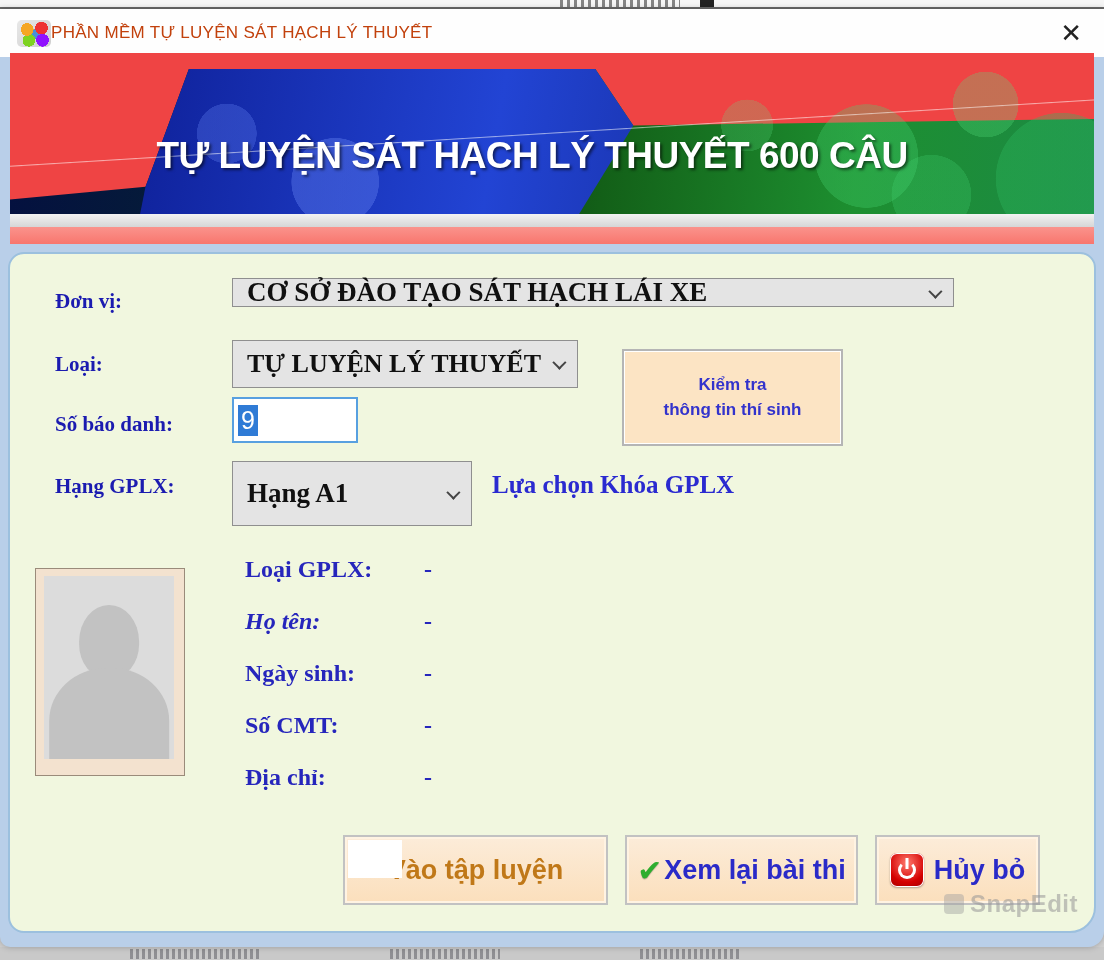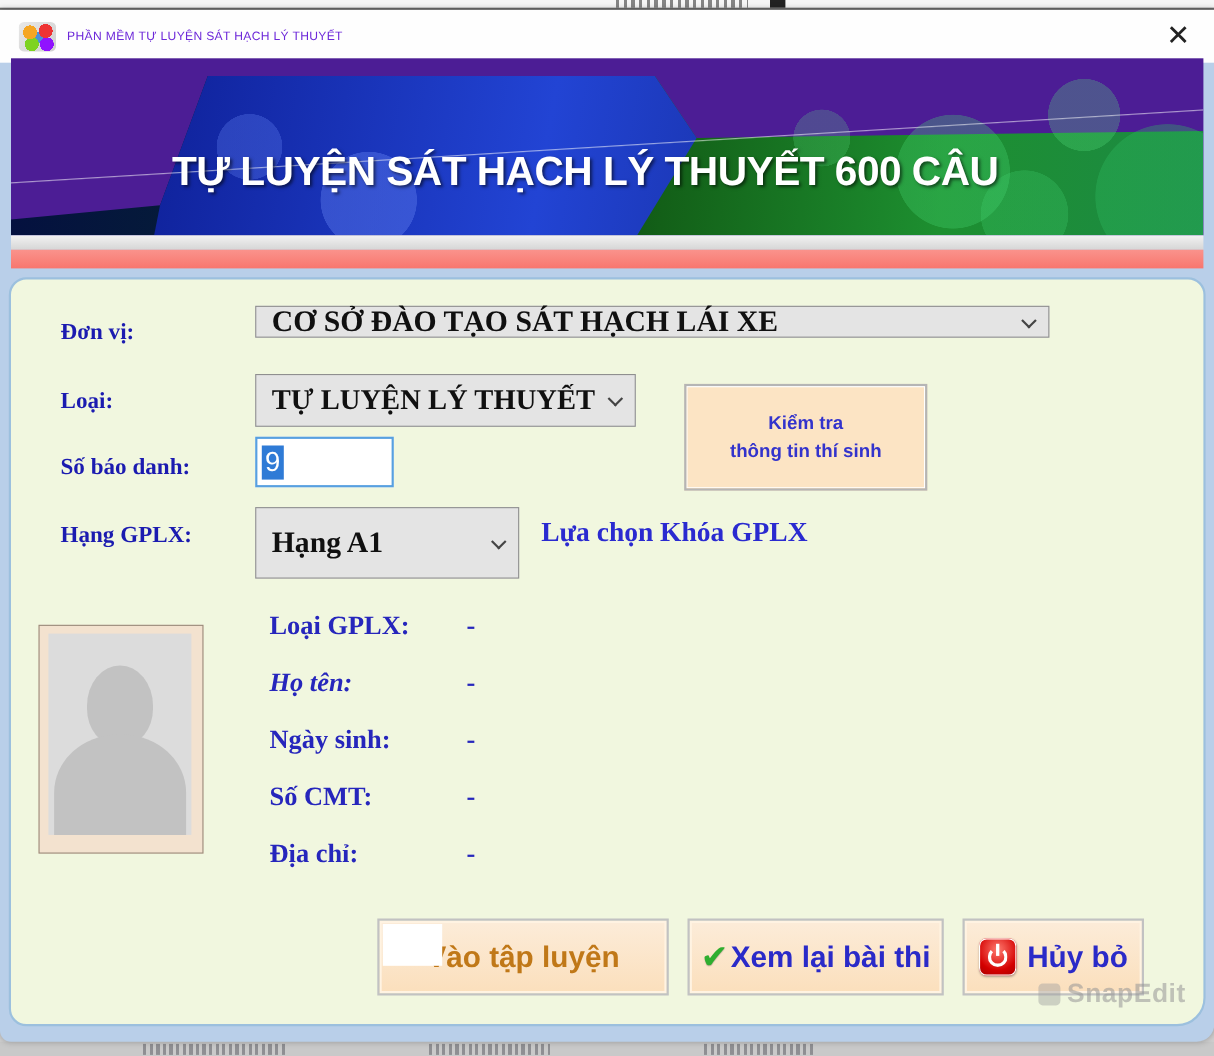--- a/index.html
+++ b/index.html
@@ -25,27 +25,27 @@
     display:flex; align-items:center; }
   .app-icon { width:34px; height:27px; margin-left:17px; border-radius:5px;
     background:
       radial-gradient(circle 9px at 72% 30%, #e33 0 70%, transparent 71%),
       radial-gradient(circle 9px at 30% 35%, #f5a623 0 70%, transparent 71%),
       radial-gradient(circle 9px at 35% 75%, #7ed321 0 70%, transparent 71%),
       radial-gradient(circle 9px at 75% 75%, #9013fe 0 70%, transparent 71%),
       radial-gradient(circle 7px at 52% 52%, #4a90d9 0 70%, transparent 71%),
       linear-gradient(135deg,#e8e8e8,#cfcfcf);
   }
-  .window-title { margin-left:10px; font-size:11px; color:#6d28d9; letter-spacing:.3px; }
+  .window-title { font-size:17px; color:#c2410c; letter-spacing:.3px; }
   .close-btn { margin-left:auto; margin-right:22px; font-size:26px; color:#222;
     line-height:1; cursor:pointer; font-family:"DejaVu Sans", sans-serif; }
 
   
   .banner { position:absolute; left:10px; top:53px; right:10px; height:161px;
-    background:#4c1d95; overflow:hidden; }
+    background:#ef4444; overflow:hidden; }
   .b-green { position:absolute; inset:0;
     clip-path:polygon(0 91%, 12.5% 83%, 16.5% 10%, 54% 10%, 57.5% 45%, 100% 41%, 100% 100%, 0 100%);
     background:linear-gradient(95deg,#041040 0%, #051d38 18%, #07330f 38%, #136018 55%, #1d8f30 78%, #1c8a45 100%); }
   .b-circles { position:absolute; inset:0; background:
       radial-gradient(circle 52px at 79% 64%, rgba(70,215,115,.30) 99%, transparent),
       radial-gradient(circle 33px at 90% 32%, rgba(85,225,125,.28) 99%, transparent),
       radial-gradient(circle 66px at 97% 78%, rgba(45,185,95,.35) 99%, transparent),
       radial-gradient(circle 26px at 68% 45%, rgba(95,230,135,.22) 99%, transparent),
       radial-gradient(circle 40px at 85% 88%, rgba(60,200,105,.30) 99%, transparent);
     clip-path:polygon(55% 0, 100% 0, 100% 100%, 50% 100%); }

